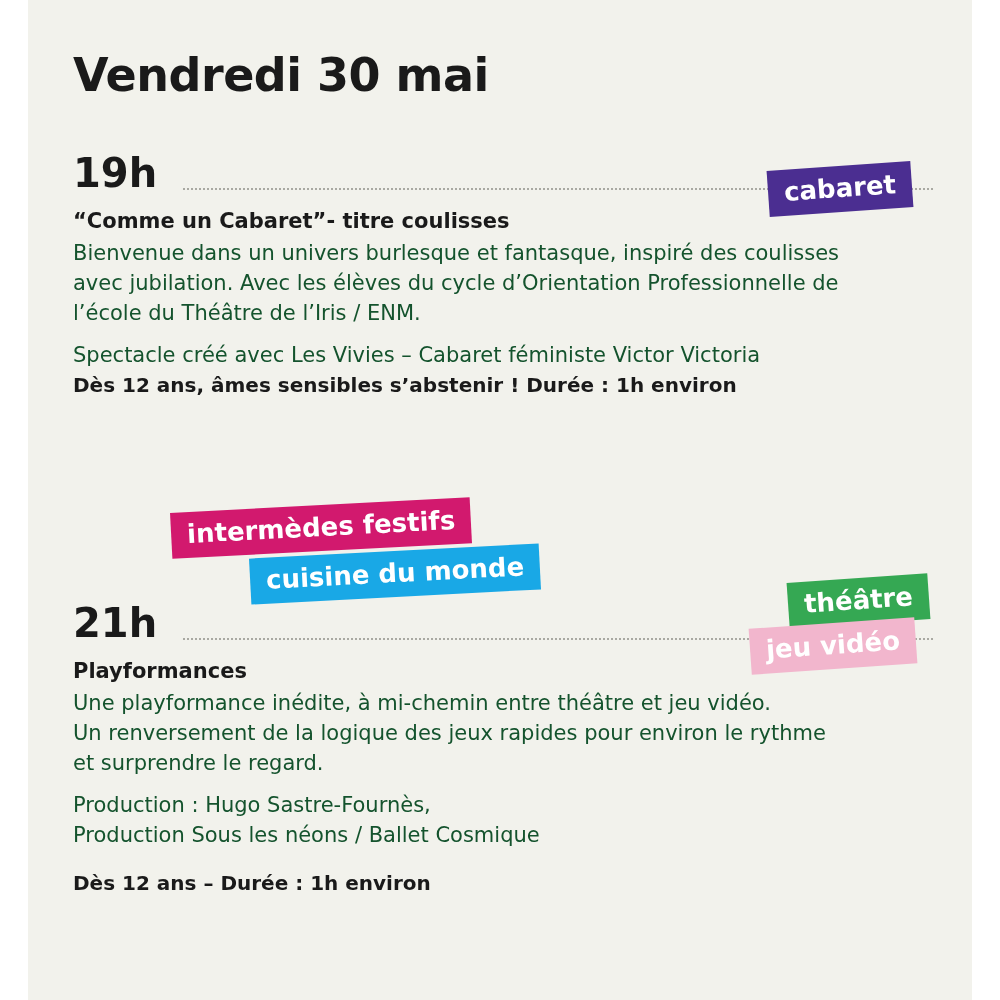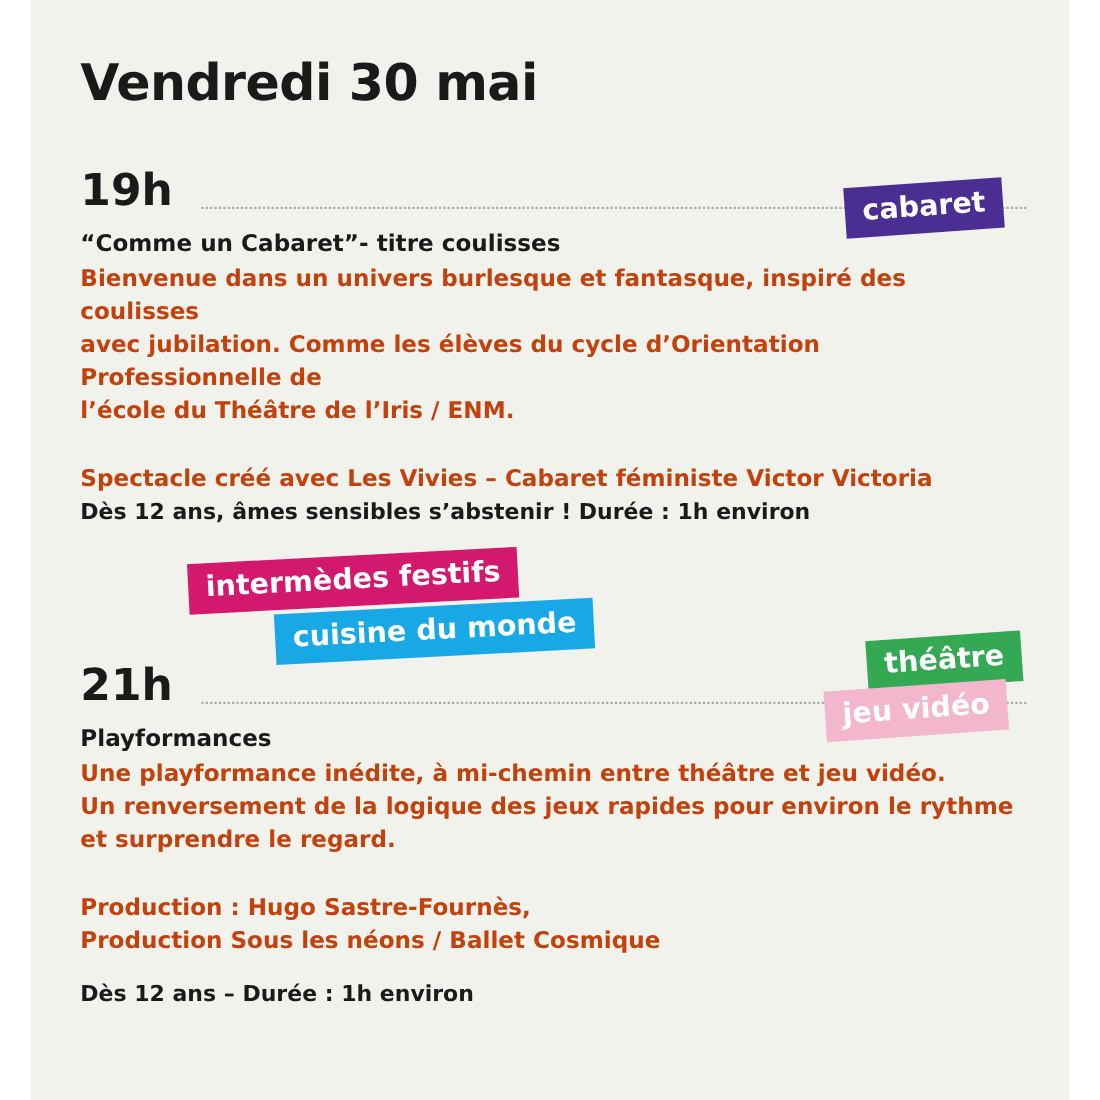--- a/index.html
+++ b/index.html
@@ -67,27 +67,27 @@
 
   .body-title {
     font-size: 21px;
     font-weight: 700;
     color: #1a1a1a;
     margin: 0 0 2px 0;
     line-height: 30px;
   }
   .body-text {
     font-size: 21px;
-    color: #c2410c;
+    color: #14532d;
     line-height: 30px;
     margin: 0;
-    font-weight: 700;
+    font-weight: 400;
   }
   .body-text.small-gap {
-    margin-top: 32px;
+    margin-top: 12px;
   }
   .body-bold {
     font-size: 20px;
     font-weight: 700;
     color: #1a1a1a;
     line-height: 30px;
     margin: 0;
   }
 
   
@@ -141,21 +141,21 @@
 
     <div class="day-title">Vendredi 30 mai</div>
 
     <div class="slot" style="top:150px;">
       <div class="slot-time-row">
         <div class="slot-time">19h</div>
         <div class="dotline"></div>
       </div>
       <div class="body-title">“Comme un Cabaret”- titre coulisses</div>
       <p class="body-text">Bienvenue dans un univers burlesque et fantasque, inspiré des coulisses</p>
-      <p class="body-text">avec jubilation. Comme les élèves du cycle d’Orientation Professionnelle de</p>
+      <p class="body-text">avec jubilation. Avec les élèves du cycle d’Orientation Professionnelle de</p>
       <p class="body-text">l’école du Théâtre de l’Iris / ENM.</p>
       <p class="body-text small-gap">Spectacle créé avec Les Vivies – Cabaret féministe Victor Victoria</p>
       <p class="body-bold">Dès 12 ans, âmes sensibles s’abstenir ! Durée : 1h environ</p>
     </div>
 
     <div class="slot" style="top:600px;">
       <div class="slot-time-row">
         <div class="slot-time">21h</div>
         <div class="dotline"></div>
       </div>

